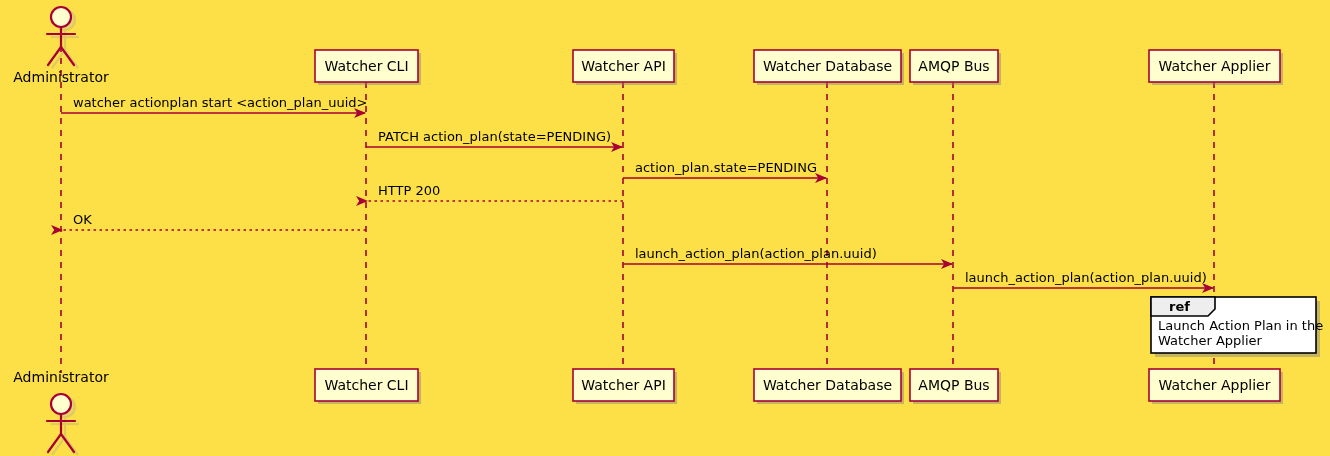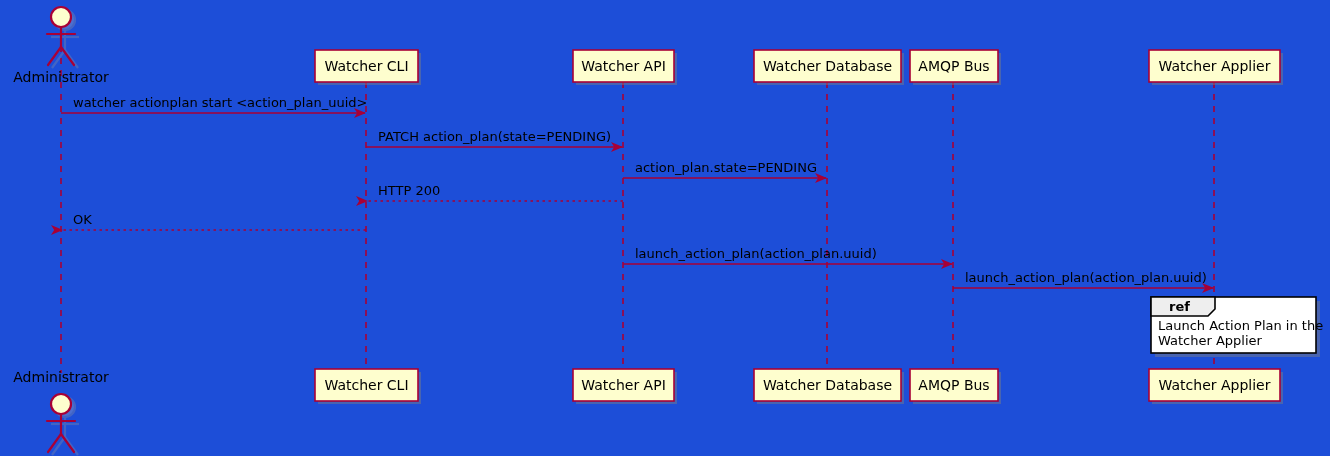--- a/index.html
+++ b/index.html
@@ -3,21 +3,21 @@
 <meta charset="utf-8">
 <style>
   html, body {
     margin: 0; padding: 0;
     background: #ffffff;
   }
   #canvas {
     position: relative;
     width: 1330px;
     height: 456px;
-    background: #1d4ed8;
+    background: #fde047;
     font-family: "DejaVu Sans", sans-serif;
     overflow: hidden;
   }
   #svgroot {
     position: absolute;
     top: 0; left: 0;
     width: 1330px;
     height: 456px;
   }
   .pbox-label {

